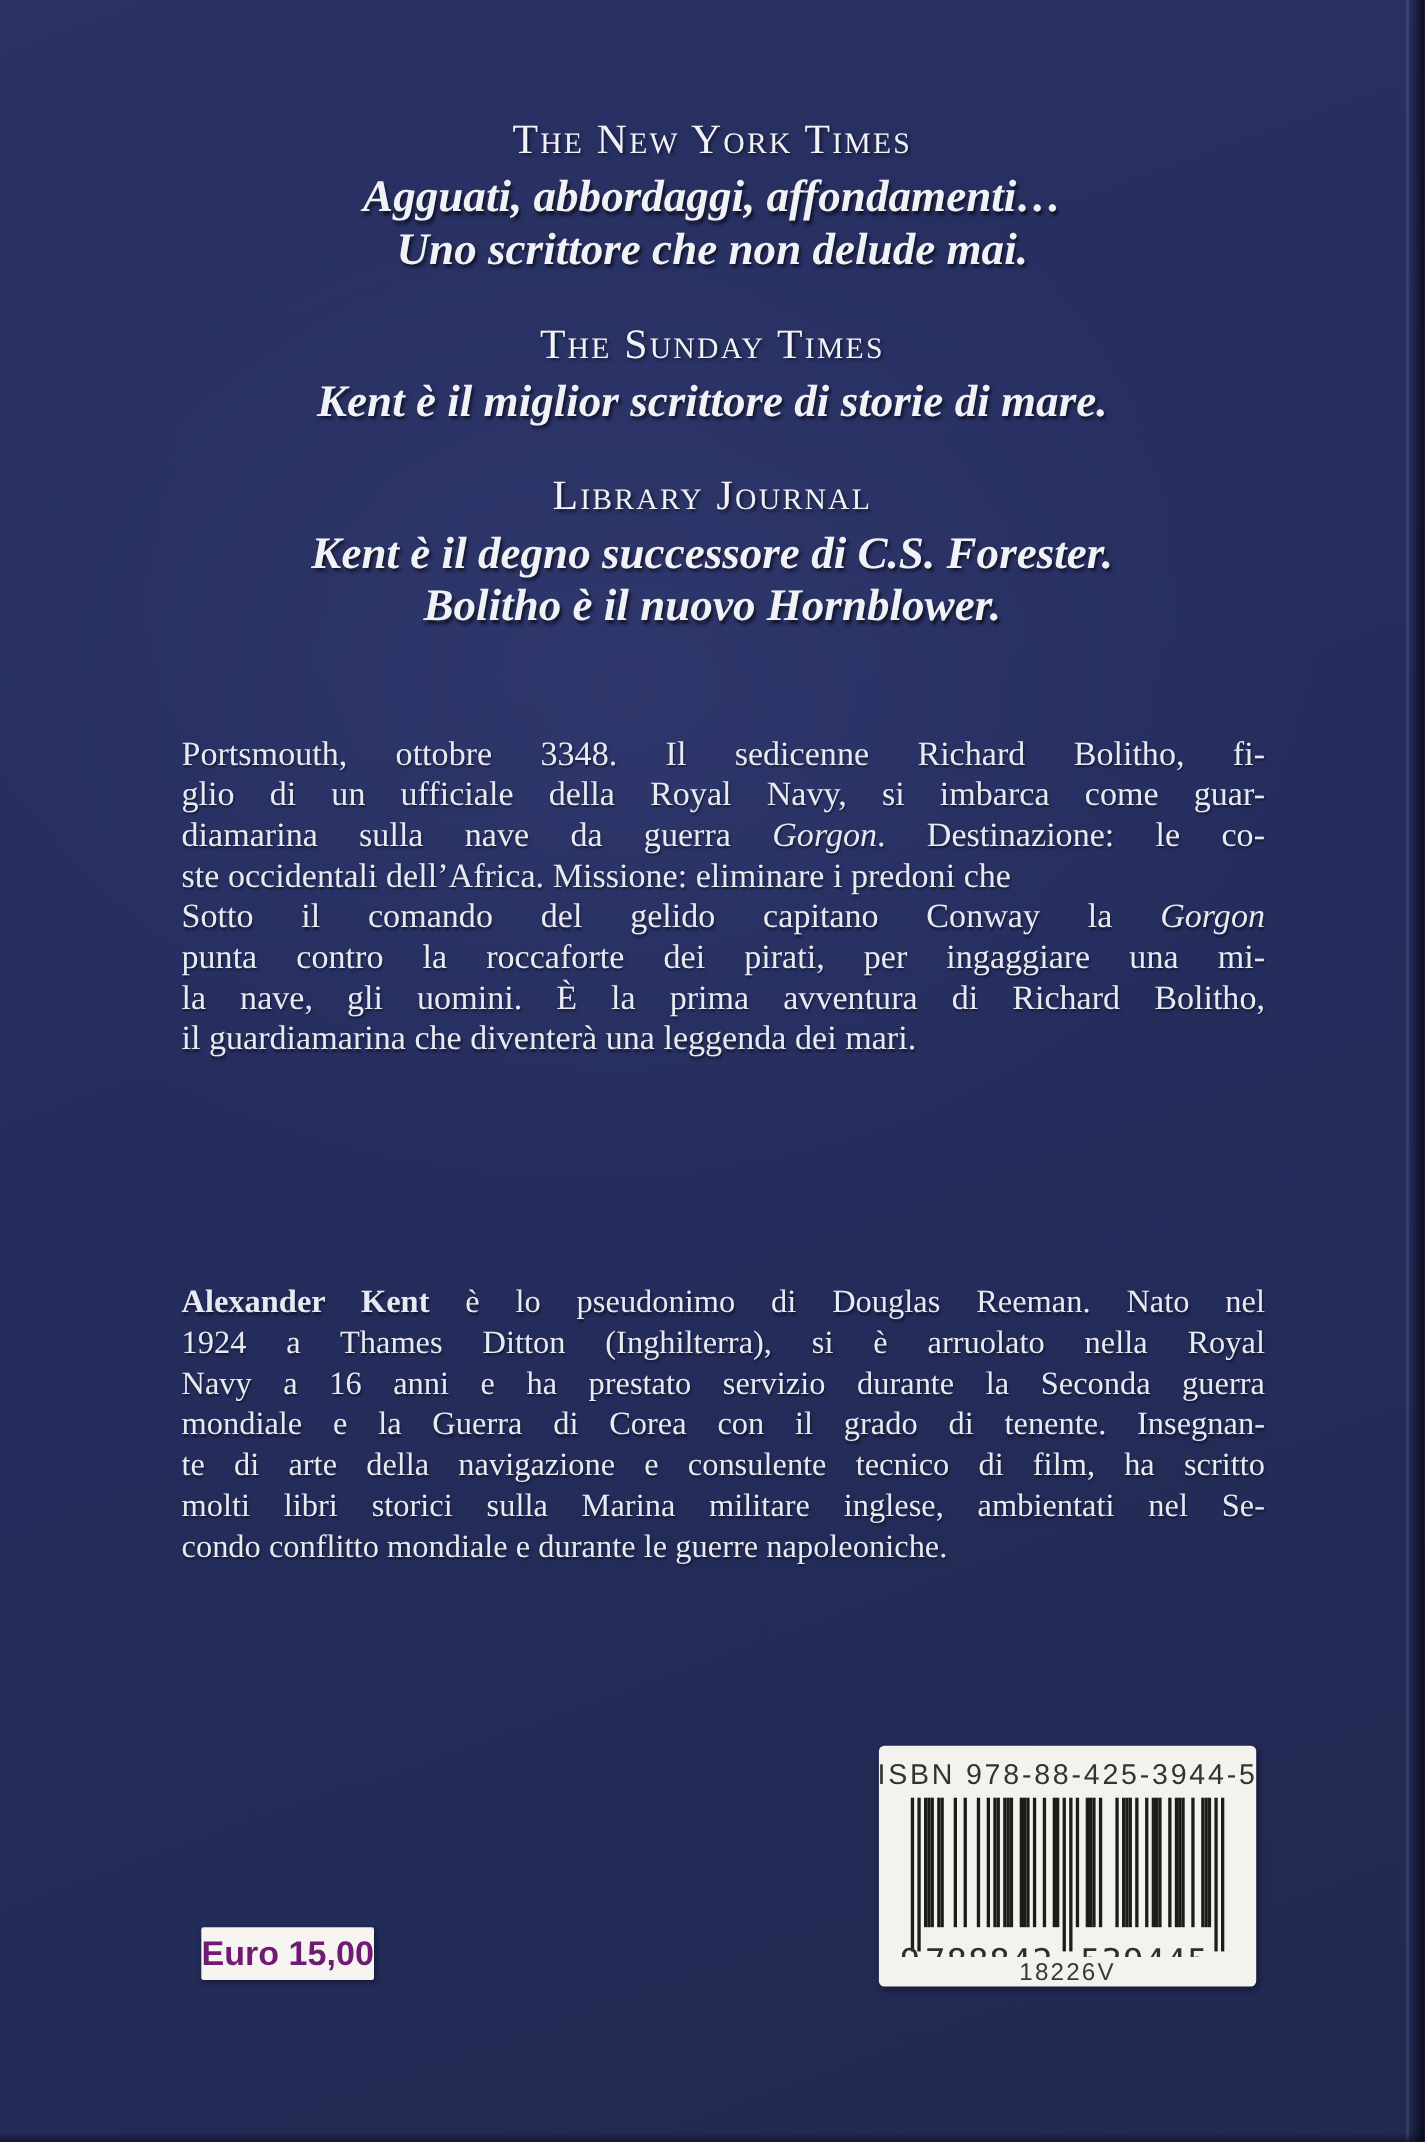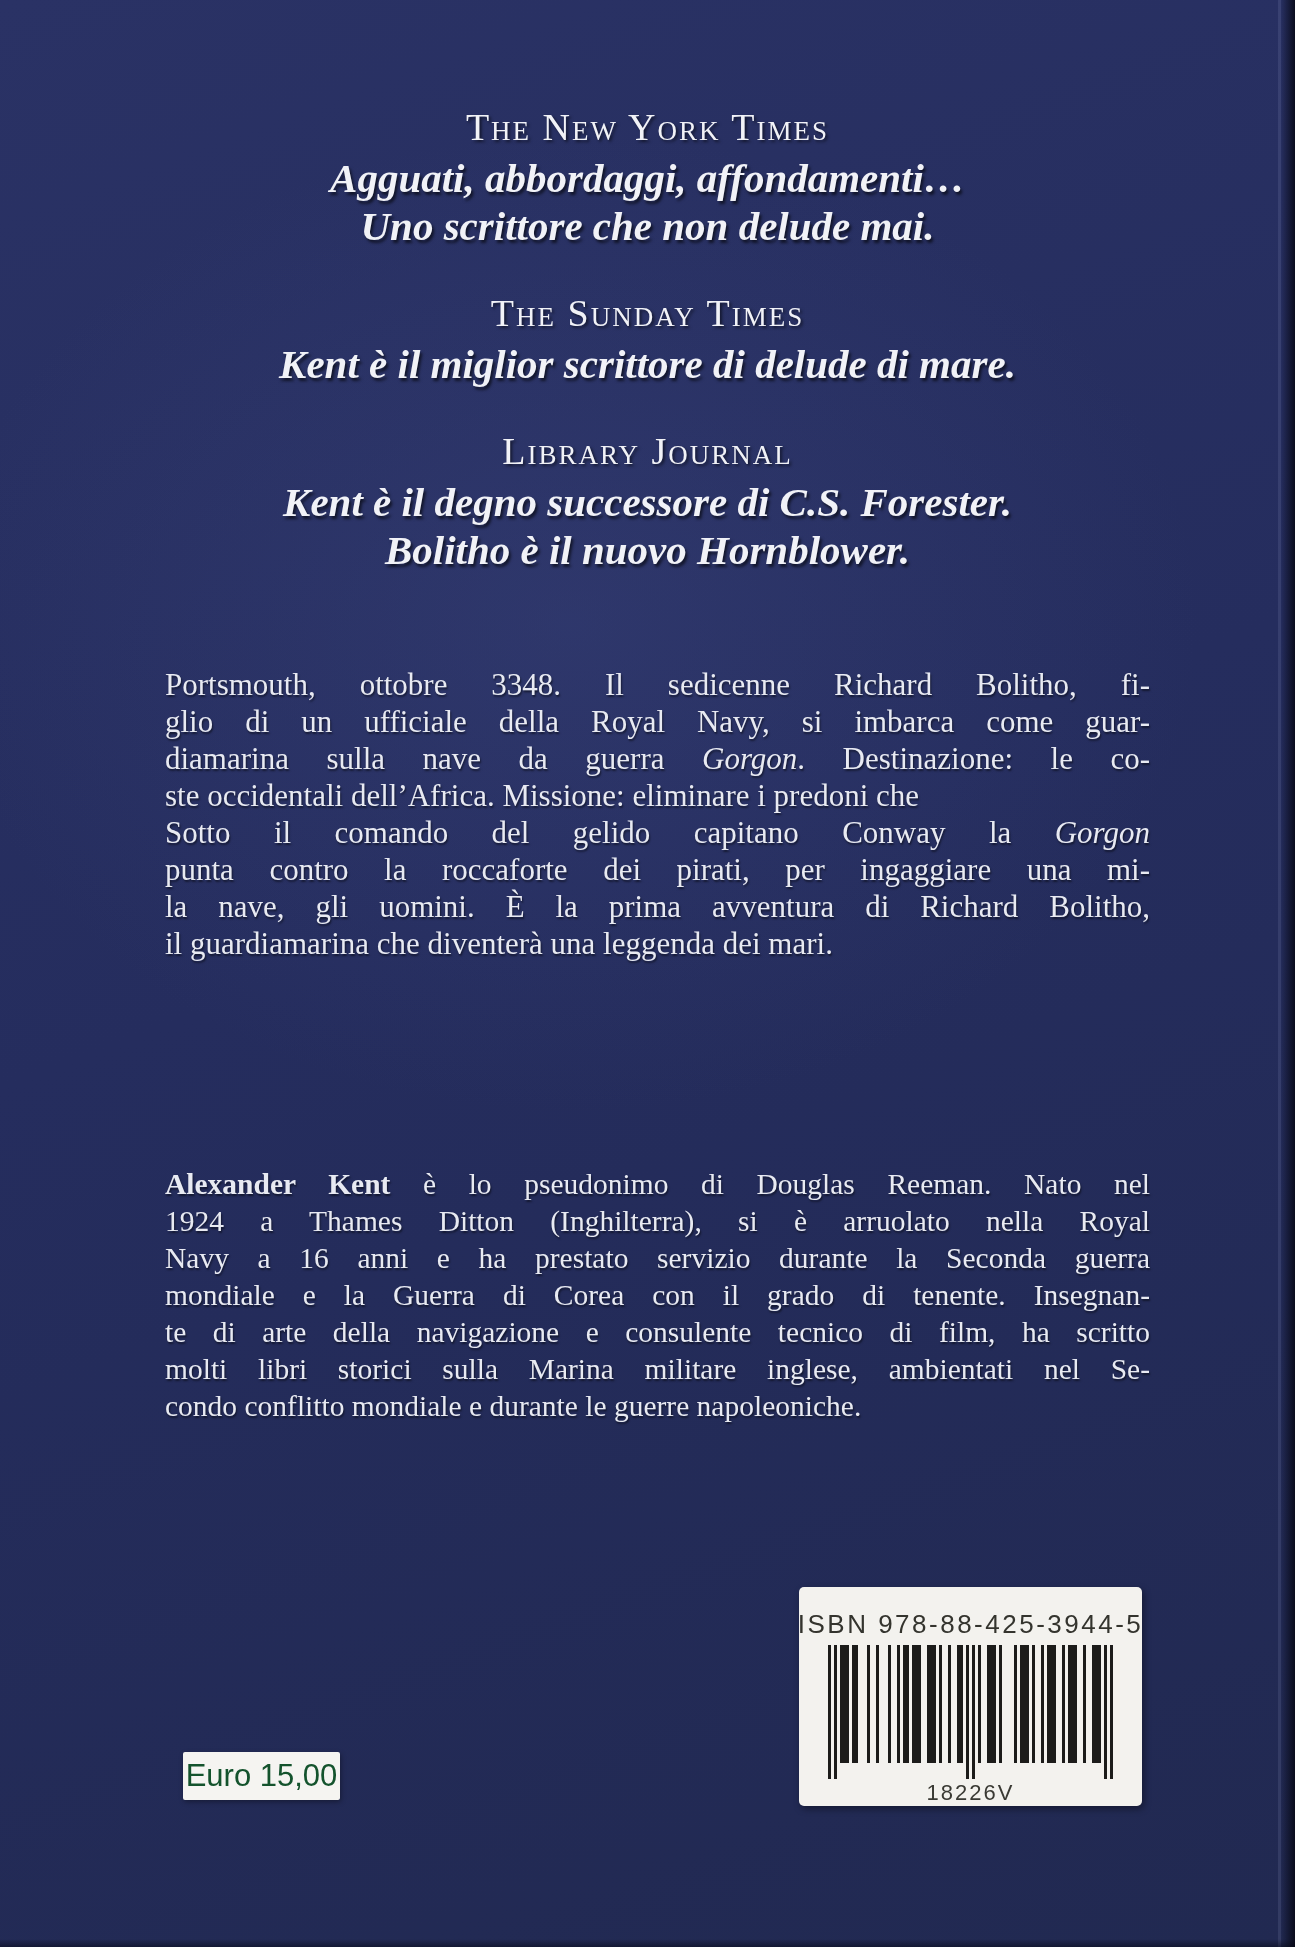--- a/index.html
+++ b/index.html
@@ -60,21 +60,21 @@
   }
   .textline { text-align:justify; text-align-last:justify; white-space:nowrap; }
   .lines-block .textline:last-child { text-align-last:left; }
 
   
   .isbn-box {
     position:absolute; left:799px; top:1587px; width:343px; height:219px;
     background:#f3f2ee; border-radius:5px;
     box-shadow:2px 3px 7px rgba(0,0,0,0.4);
     display:flex; flex-direction:column; align-items:center;
-    box-sizing:border-box; padding-top:22px;
+    box-sizing:border-box; padding-top:11px;
   }
   .isbn-label {
     font-family:"Liberation Sans", sans-serif;
     font-size:26px; line-height:30px;
     letter-spacing:2.5px;
     color:#34342e;
     white-space:nowrap;
   }
   .isbn-box svg { margin-top:6px; display:block; }
   .isbn-code {
@@ -85,38 +85,38 @@
 
   
   .price-box {
     position:absolute; left:183px; top:1752px; width:157px; height:48px;
     background:#f5f4f1; border-radius:2px;
     box-shadow:1px 2px 5px rgba(0,0,0,0.35);
     display:flex; align-items:center; justify-content:center;
   }
   .price-label {
     font-family:"Liberation Sans", sans-serif;
-    font-weight:normal; font-size:31px; color:#14532d;
+    font-weight:bold; font-size:31px; color:#701a75;
     white-space:nowrap;
   }
 </style>
 </head>
 <body>
 
 <div class="cover">
 
   <div class="reviews">
     <div class="review-block">
       <div class="review-source">The New York Times</div>
       <div class="review-quote">Agguati, abbordaggi, affondamenti…</div>
       <div class="review-quote">Uno scrittore che non delude mai.</div>
     </div>
     <div class="review-block">
       <div class="review-source">The Sunday Times</div>
-      <div class="review-quote">Kent è il miglior scrittore di delude di mare.</div>
+      <div class="review-quote">Kent è il miglior scrittore di storie di mare.</div>
     </div>
     <div class="review-block">
       <div class="review-source">Library Journal</div>
       <div class="review-quote">Kent è il degno successore di C.S. Forester.</div>
       <div class="review-quote">Bolitho è il nuovo Hornblower.</div>
     </div>
   </div>
 
   <div class="synopsis">
     <div class="lines-block">

